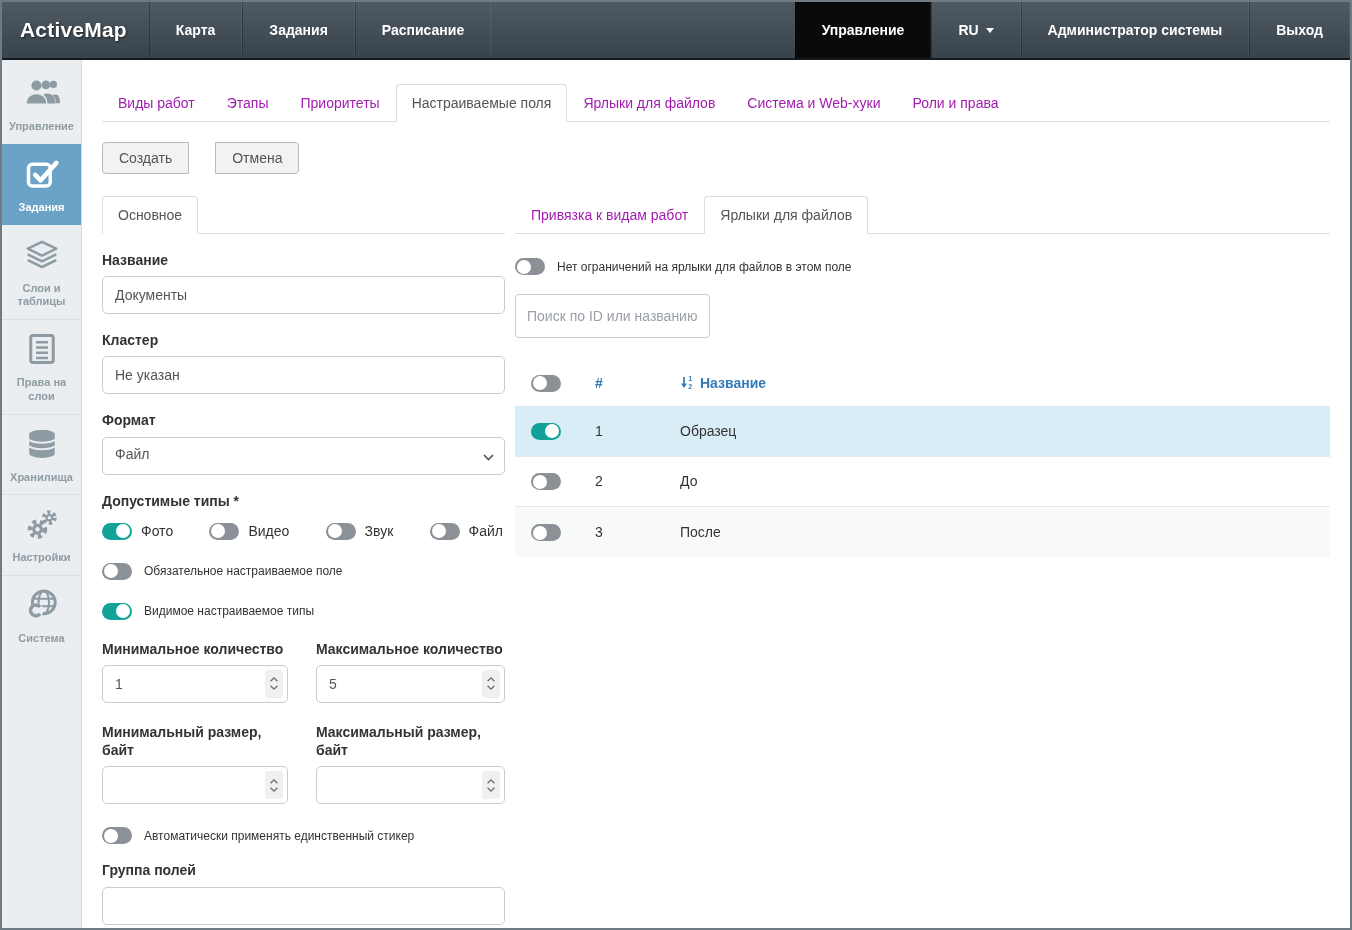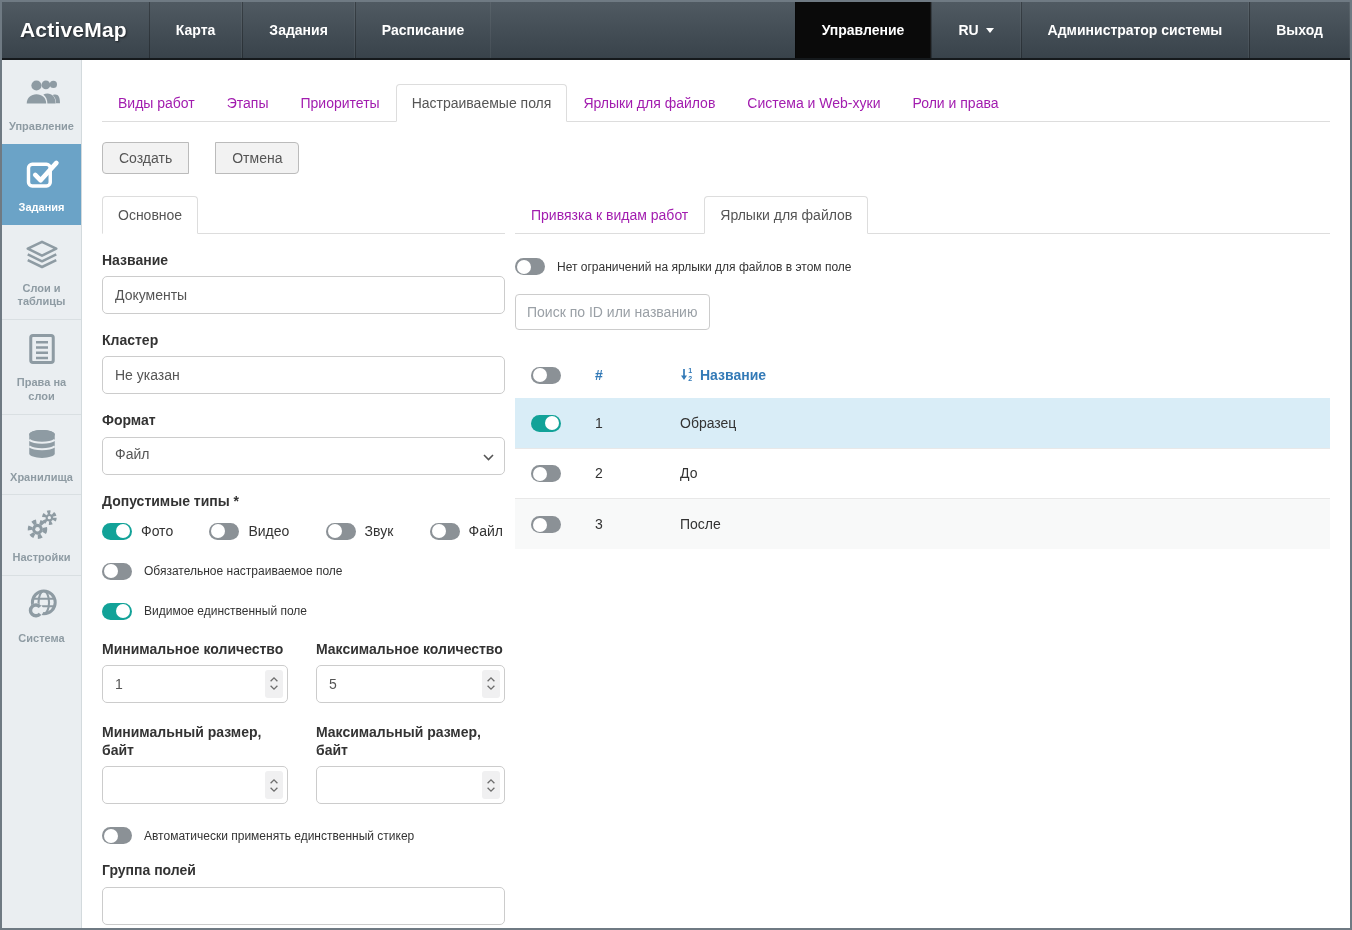--- a/index.html
+++ b/index.html
@@ -81,21 +81,21 @@
   .toggle-line { display:flex; align-items:center; font-size:12px; color:#333; margin-top:23px; }
   .toggle-line .toggle { margin-right:12px; }
   
   .num-grid { display:grid; grid-template-columns:186px 1fr; column-gap:28px; margin-top:20px; }
   .num-wrap { position:relative; }
   .num-wrap .tinput { padding-right:30px; }
   .spin { position:absolute; right:5px; top:50%; transform:translateY(-50%); width:18px; height:28px;
     background:#f0f0f1; border-radius:3px; display:flex; align-items:center; justify-content:center; cursor:pointer; }
   
   .no-limit { margin-top:24px; }
-  .search-input { margin-top:19px; width:195px; height:36px; border:1px solid #ccc; border-radius:4px;
+  .search-input { margin-top:19px; width:195px; height:44px; border:1px solid #ccc; border-radius:4px;
     padding:5px 11px; font-family:inherit; font-size:14px; color:#555; }
   .search-input::placeholder { color:#9aa0a6; }
   table.labels { width:100%; border-collapse:collapse; margin-top:21px; font-size:14px; color:#333; }
   table.labels th { text-align:left; color:#337ab7; font-weight:bold; padding:15px 8px 14px; }
   table.labels td { padding:16px 8px; }
   table.labels th:first-child, table.labels td:first-child { width:72px; padding-left:16px; }
   table.labels th:nth-child(2), table.labels td:nth-child(2) { width:85px; }
   table.labels tbody tr { border-top:1px solid #e8e8e8; }
   table.labels tbody tr:first-child { border-top:none; }
   table.labels tbody tr:nth-child(odd) { background:#f8f9f9; }
@@ -299,21 +299,21 @@
             </div>
           </div>
 
           <div class="toggle-line">
             <span class="toggle"></span>
             <span>Обязательное настраиваемое поле</span>
           </div>
 
           <div class="toggle-line">
             <span class="toggle on"></span>
-            <span>Видимое единственный поле</span>
+            <span>Видимое настраиваемое типы</span>
           </div>
 
           <div class="num-grid">
             <div>
               <label class="flabel">Минимальное количество</label>
               <div class="num-wrap">
                 <input class="tinput" value="1" style="">
                 <span class="spin">
                   <svg width="10" height="17" viewBox="0 0 10 17">
                       <path d="M1.6 6.2 5 2.8l3.4 3.4M1.6 10.8 5 14.2l3.4-3.4" fill="none" stroke="#6d6d6d" stroke-width="1.3"></path>

